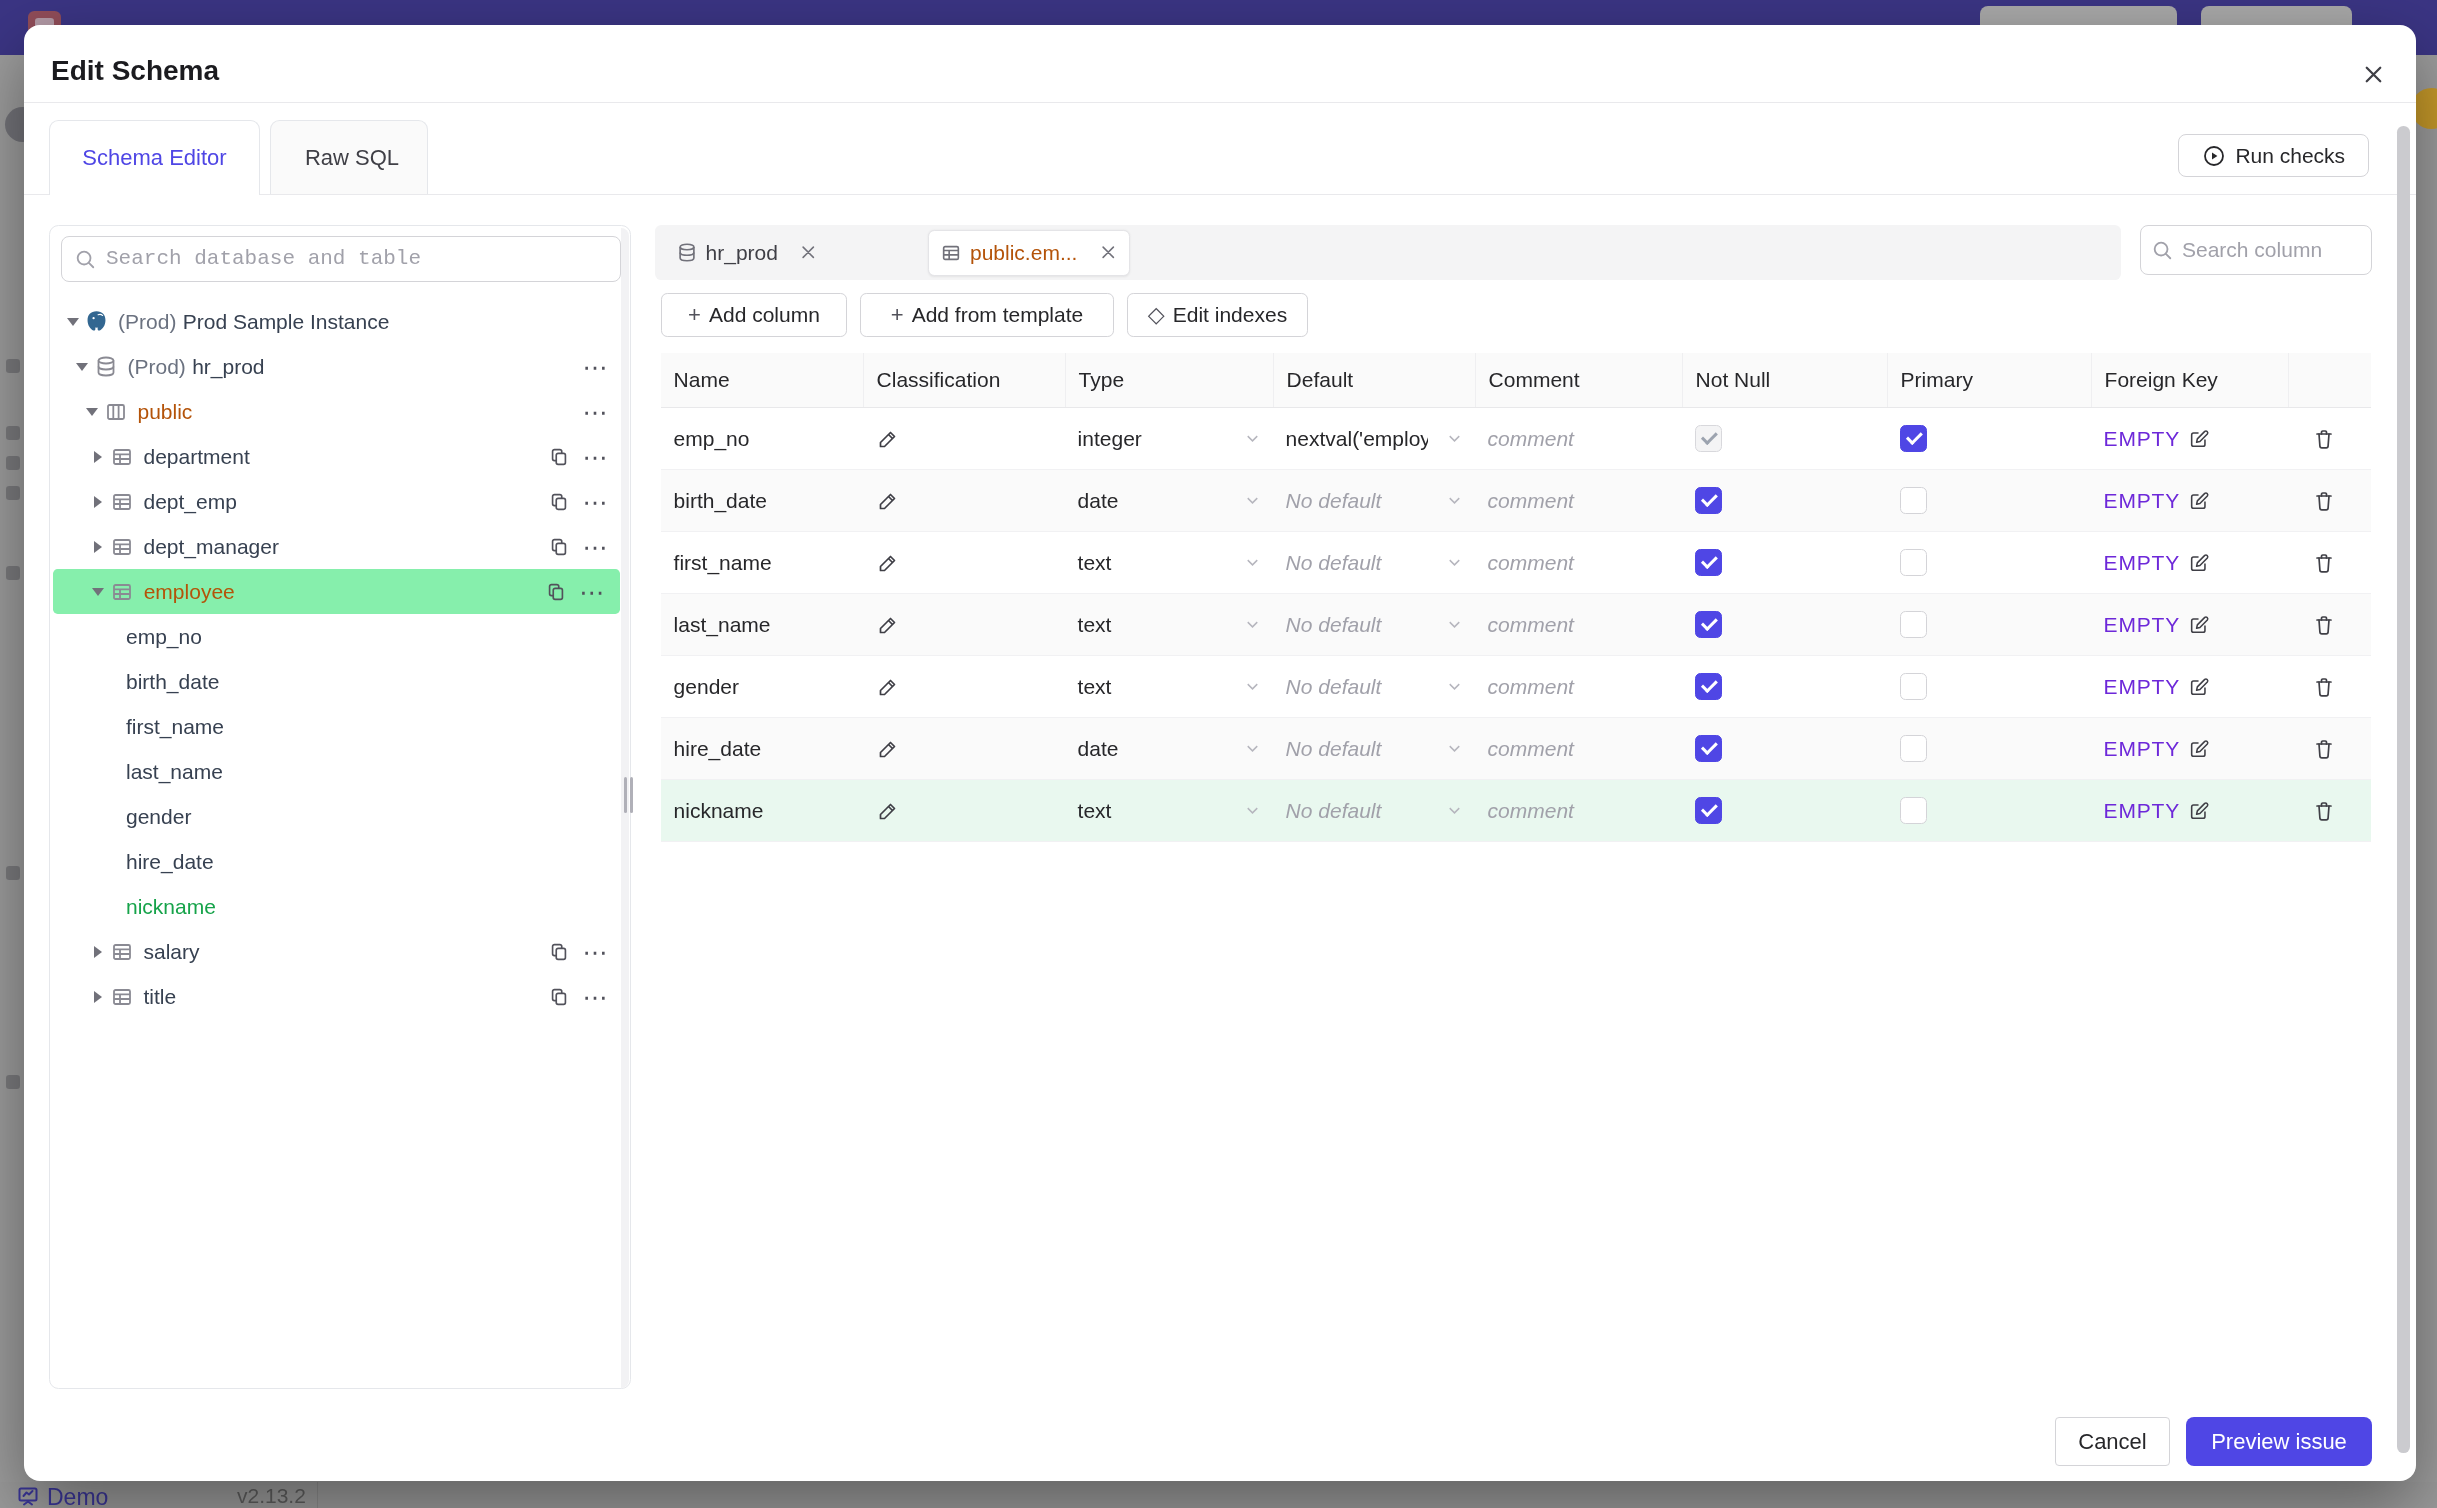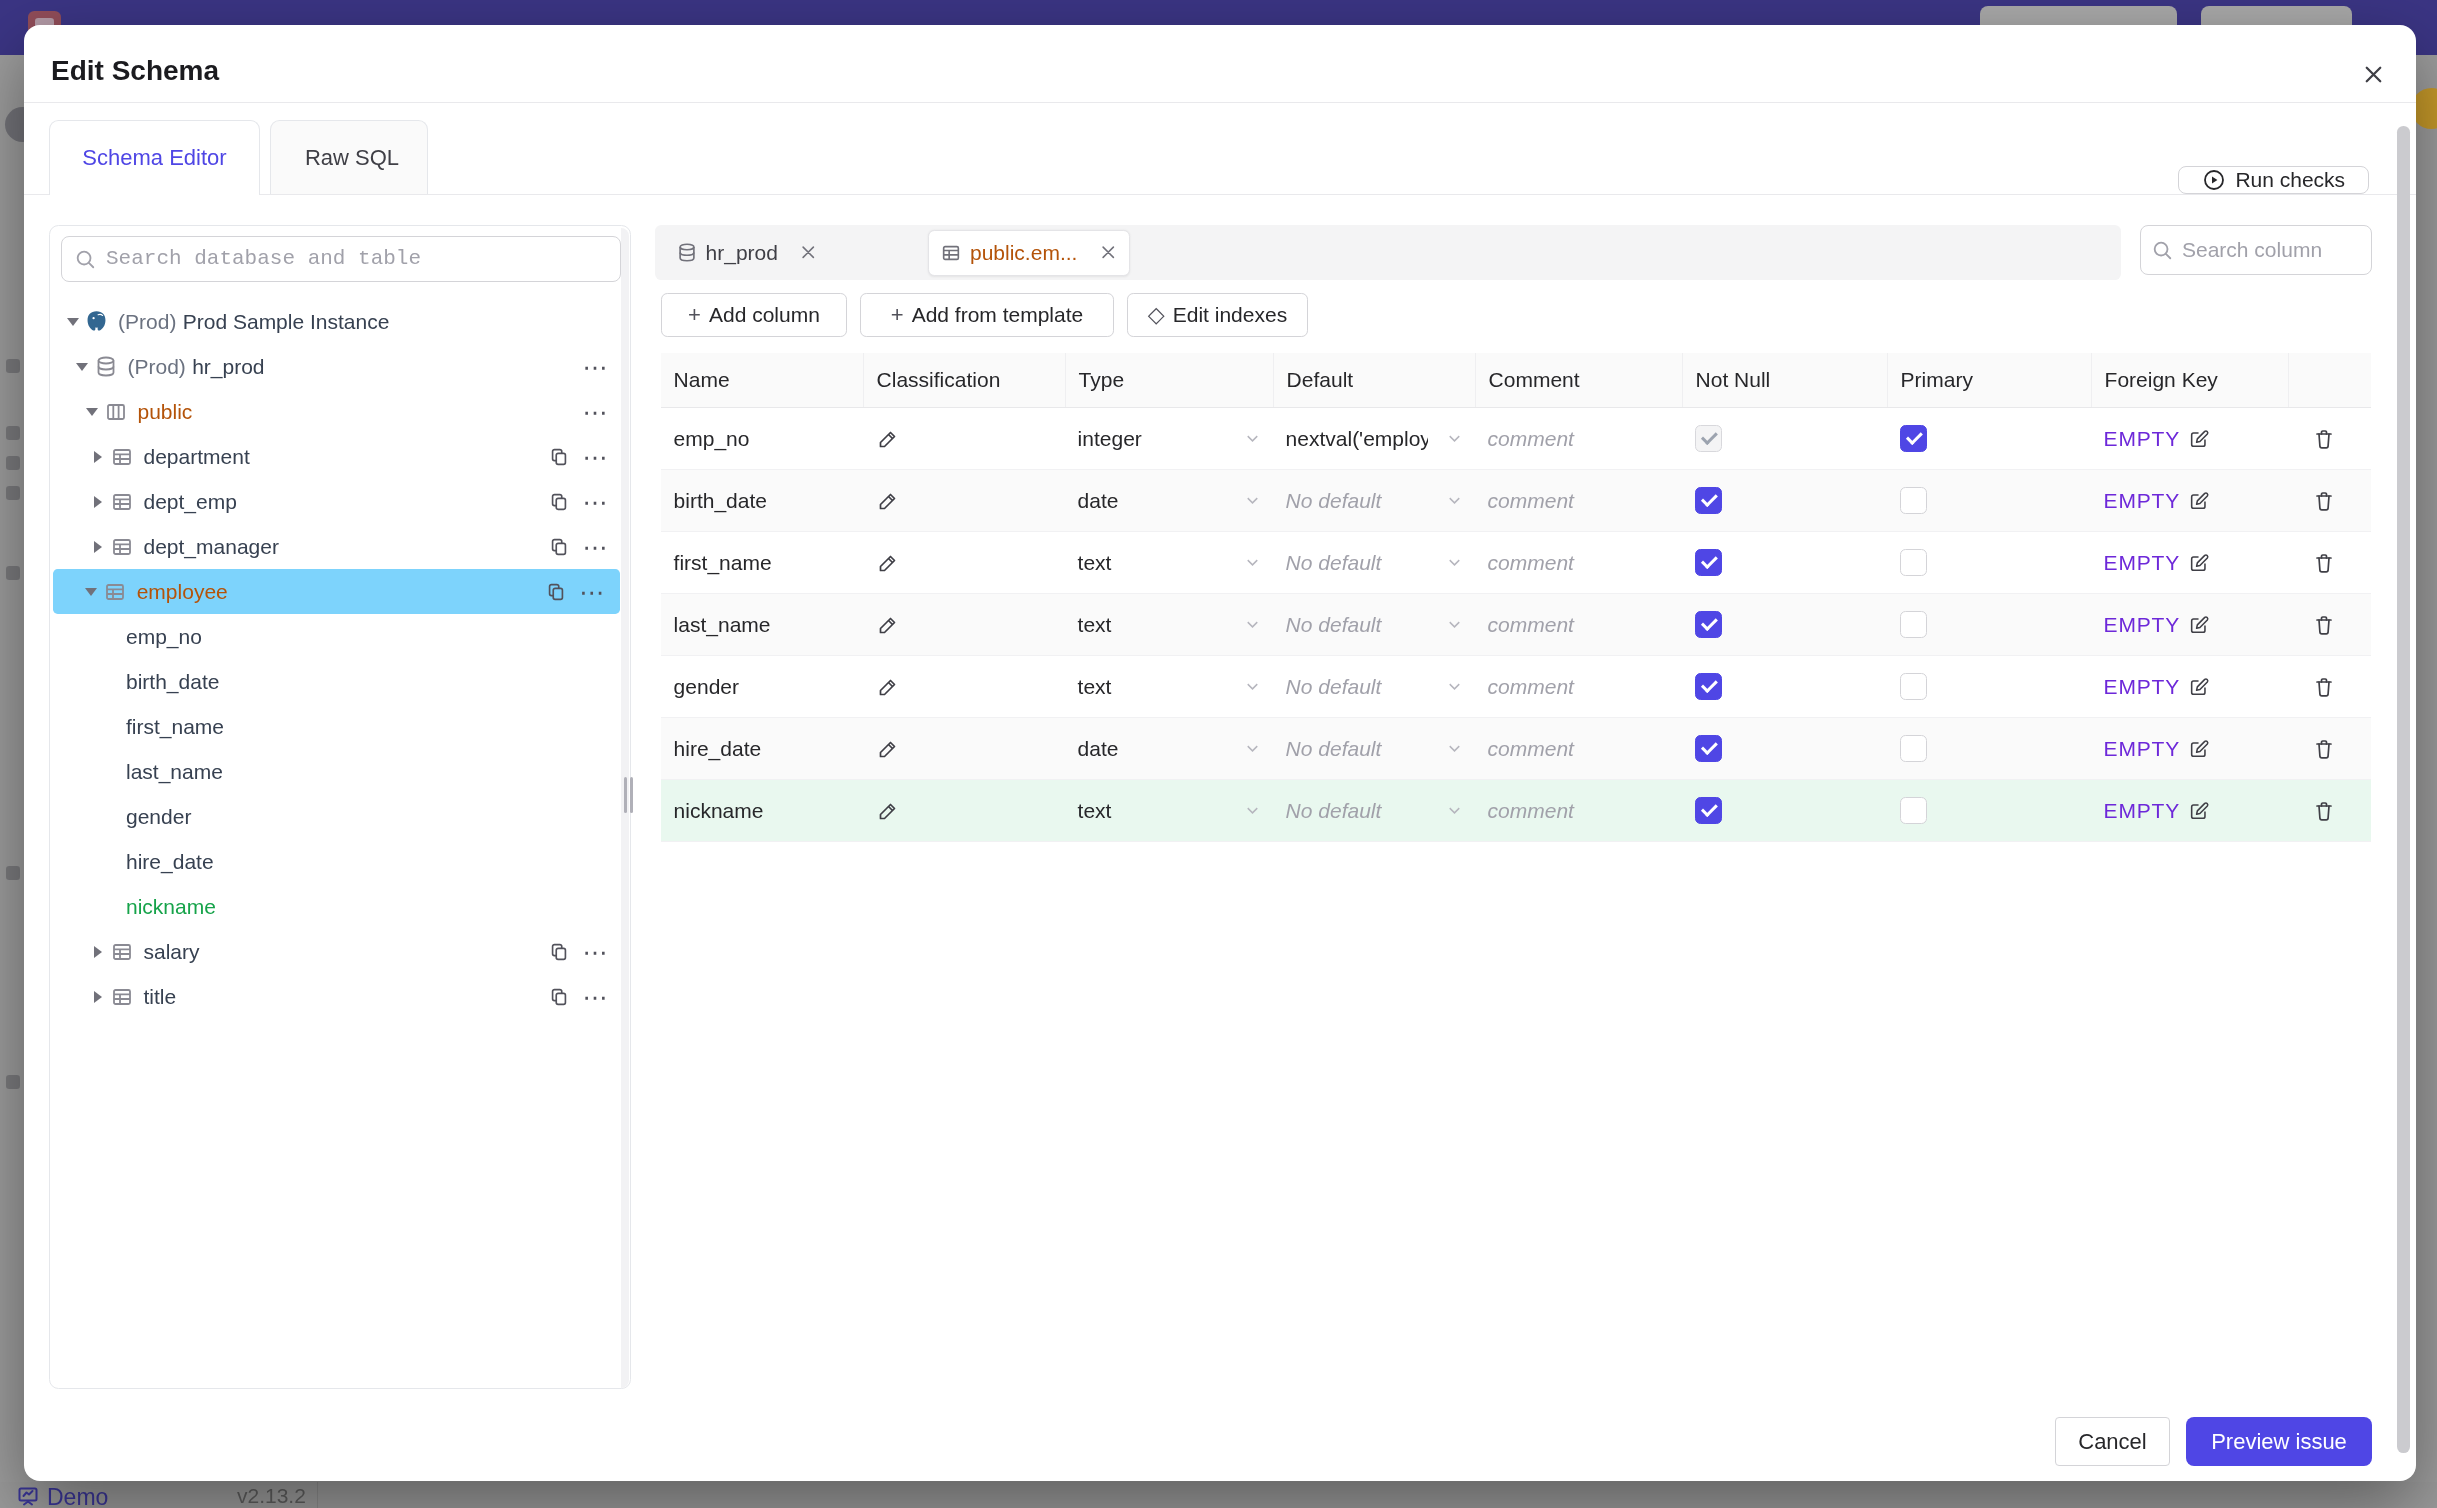--- a/index.html
+++ b/index.html
@@ -34,23 +34,23 @@
   .m-close{position:absolute;left:2332px;top:32px;width:35px;height:35px;color:#3f3f46;cursor:pointer;
     display:flex;align-items:center;justify-content:center;}
   .m-div1{position:absolute;left:0;top:77px;width:2392px;height:0.8px;background:#e9e9ec;}
   .m-div2{position:absolute;left:0;top:169px;width:2392px;height:0.8px;background:#e9e9ec;}
 
   .tab{position:absolute;top:95px;height:75px;display:flex;align-items:center;justify-content:center;
     font-size:22px;border:0.8px solid #e5e7eb;border-bottom:none;border-radius:9.5px 9.5px 0 0;cursor:pointer;}
   .tab.active{left:25px;width:211px;background:#fff;color:#4f46e5;z-index:3;}
   .tab.inactive{left:246px;width:158px;background:#fafafa;color:#3f3f46;height:74px;padding-left:6px;}
 
-  .run-checks{position:absolute;left:2154px;top:109px;width:191px;height:28px;border:0.8px solid #d4d4d8;
+  .run-checks{position:absolute;left:2154px;top:109px;width:191px;height:43px;border:0.8px solid #d4d4d8;
     border-radius:8px;background:#fff;display:flex;align-items:center;justify-content:center;gap:9.5px;
-    font-size:21px;color:#27272a;cursor:pointer;margin-top:32px;}
+    font-size:21px;color:#27272a;cursor:pointer;}
 
   
   .sidebar{position:absolute;left:25px;top:200px;width:582px;height:1164px;border:0.8px solid #e5e7eb;
     border-radius:9.5px;background:#fff;}
   .side-track{position:absolute;right:0.8px;top:1.6px;width:8px;height:1160px;background:#f2f2f4;border-radius:0 8.7px 8.7px 0;}
   .drag-handle{position:absolute;right:-4.7px;top:551px;width:11px;height:36px;z-index:4;cursor:col-resize;}
   .drag-handle i{position:absolute;top:0;width:3.2px;height:36px;background:#b0b0b8;border-radius:1.6px;}
   .drag-handle i.a{left:0;} .drag-handle i.b{left:6.3px;}
   .search-wrap{position:absolute;left:11px;top:9.5px;width:560px;height:46px;}
   .search-wrap input{width:100%;height:100%;border:0.8px solid #d4d4d8;border-radius:8px;padding:0 12.6px 0 44px;
@@ -64,21 +64,21 @@
   .caret.down i{width:0;height:0;border-left:6.3px solid transparent;border-right:6.3px solid transparent;
     border-top:8px solid #71717a;display:block;}
   .caret.right i{width:0;height:0;border-top:6.3px solid transparent;border-bottom:6.3px solid transparent;
     border-left:8px solid #71717a;display:block;}
   .ticon{width:27px;margin-right:8px;flex:none;display:flex;justify-content:center;color:#8a8a93;}
   .tenv{color:#6b7280;margin-right:6.3px;white-space:pre;}
   .tname{color:#374151;white-space:nowrap;}
   .lvl1{padding-left:12.6px;} .lvl2{padding-left:22px;} .lvl3{padding-left:32px;} .lvl4{padding-left:38px;}
   .trow.colrow{padding-left:76px;}
   .trow.colrow.added .tname{color:#16a34a;}
-  .trow.selected{background:#7dd3fc;border-radius:4.7px;margin:0 3.2px;padding-left:28px;}
+  .trow.selected{background:#86efac;border-radius:4.7px;margin:0 3.2px;padding-left:35px;}
   .trow.selected .tname{color:#b45309;}
   .trow .tname.modified{color:#b45309;}
   .t-actions{margin-left:auto;display:flex;align-items:center;gap:12.6px;padding-right:14px;}
   .copy-ic{color:#52525b;display:flex;}
   .dots{color:#52525b;font-size:25px;line-height:16px;letter-spacing:1.6px;}
 
   
   .chipbar{position:absolute;left:631px;top:200px;width:1466px;height:55px;background:#f4f4f5;border-radius:6.3px;}
   .chip{position:absolute;display:flex;align-items:center;font-size:21px;cursor:pointer;}
   .chip .cic{display:flex;margin-right:8px;color:#71717a;}

